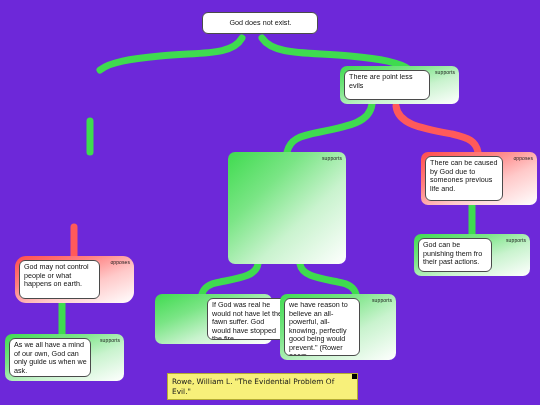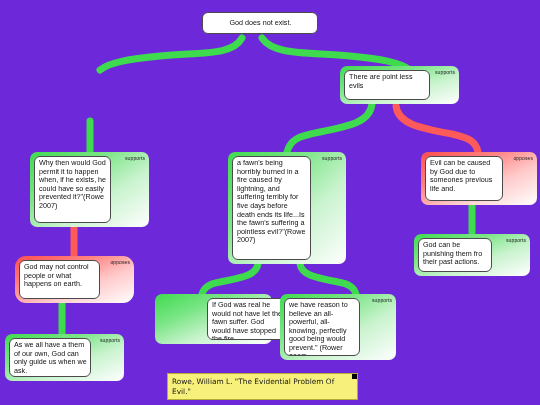--- a/index.html
+++ b/index.html
@@ -111,48 +111,43 @@
   <div class="node" style="left:198px; top:8px; width:124px; height:30px;">
     <div class="node-box" style="width:116px; height:22px; padding-top:6px; text-align:center;">God does not exist.</div>
   </div>
 
 
   <div class="node supports" style="left:340px; top:66px; width:119px; height:38px;">
     <span class="node-rel">supports</span>
     <div class="node-box" style="width:86px; height:30px;">There are point less evils</div>
   </div>
 
-  <div class="node supports" style="left:30px; top:152px; width:119px; height:75px;">
-    <span class="node-rel">supports</span>
-    <div class="node-box" style="width:77px; height:67px;">Why then would God permit it to happen when, if he exists, he could have so easily prevented it?"(Rowe 2007)</div>
-  </div>
 
   <div class="node supports" style="left:228px; top:152px; width:118px; height:112px;">
     <span class="node-rel">supports</span>
-    <div class="node-box" style="width:79px; height:104px;">a fawn's being horribly burned in a fire caused by lightning, and suffering terribly for five days before death ends its life...Is the fawn's suffering a pointless evil?"(Rowe 2007)</div>
   </div>
 
   <div class="node opposes" style="left:421px; top:152px; width:116px; height:53px;">
     <span class="node-rel">opposes</span>
-    <div class="node-box" style="width:78px; height:45px;">Evil can be caused by God due to someones previous life and.</div>
+    <div class="node-box" style="width:78px; height:45px;">There can be caused by God due to someones previous life and.</div>
   </div>
 
   <div class="node supports" style="left:414px; top:234px; width:116px; height:42px;">
     <span class="node-rel">supports</span>
     <div class="node-box" style="width:74px; height:34px;">God can be punishing them fro their past actions.</div>
   </div>
 
   <div class="node opposes" style="left:15px; top:256px; width:119px; height:47px;border-radius:11px;">
     <span class="node-rel">opposes</span>
     <div class="node-box" style="width:81px; height:39px;">God may not control people or what happens on earth.</div>
   </div>
 
   <div class="node supports" style="left:5px; top:334px; width:119px; height:47px;">
     <span class="node-rel">supports</span>
-    <div class="node-box" style="width:82px; height:39px;">As we all have a them of our own, God can only guide us when we ask.</div>
+    <div class="node-box" style="width:82px; height:39px;">As we all have a mind of our own, God can only guide us when we ask.</div>
   </div>
 
   <div class="node supports" style="left:155px; top:294px; width:117px; height:50px;">
     <span class="node-rel">supports</span>
     <div class="node-box" style="width:81px; height:42px;margin-left:48px;">If God was real he would not have let the fawn suffer. God would have stopped the fire.</div>
   </div>
 
   <div class="node supports" style="left:280px; top:294px; width:116px; height:66px;">
     <span class="node-rel">supports</span>
     <div class="node-box" style="width:76px; height:58px;">we have reason to believe an all-powerful, all-knowing, perfectly good being would prevent."     (Rower 2007)</div>

